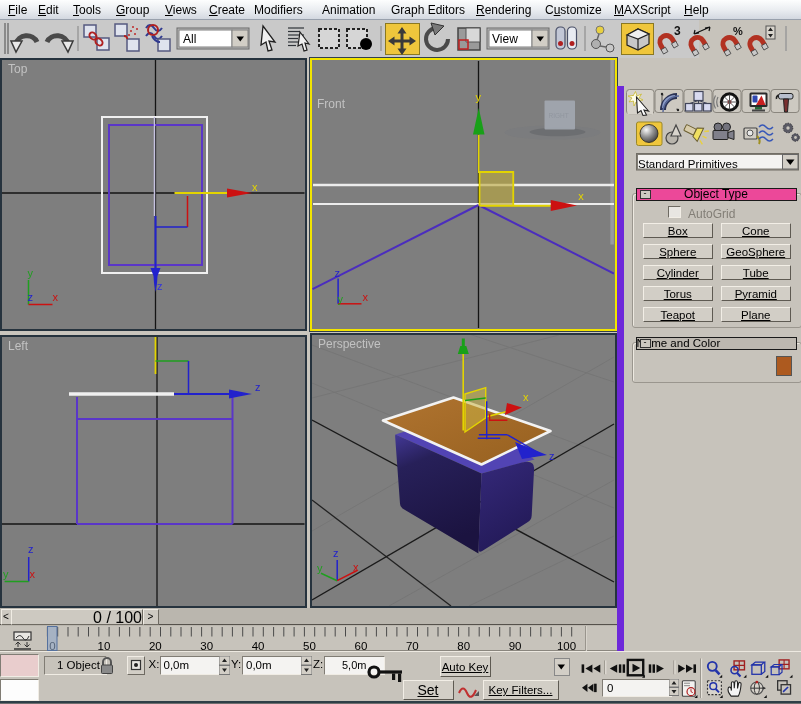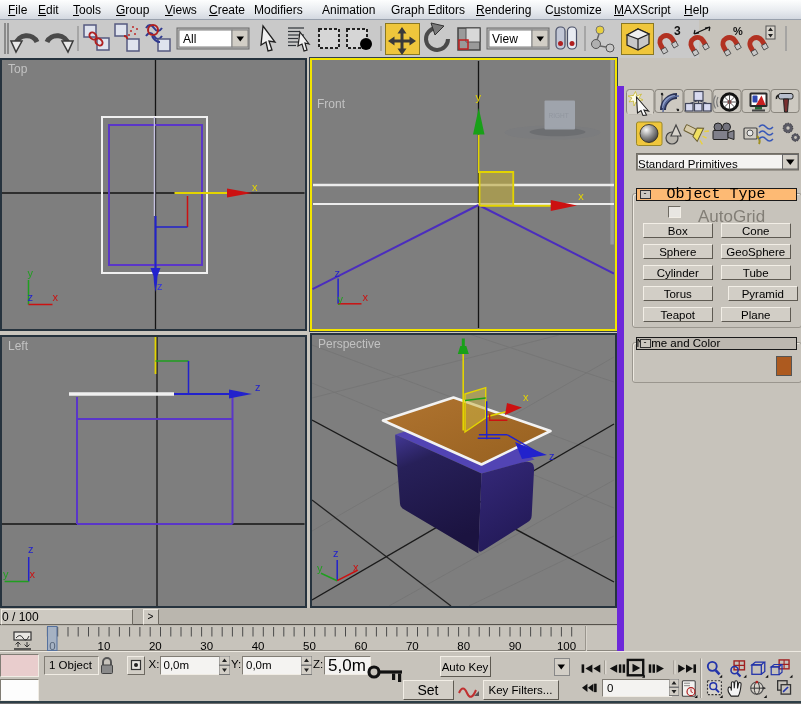--- a/index.html
+++ b/index.html
@@ -12,21 +12,21 @@
 #toolbar{left:0;top:20px;width:699px;height:38px;background:#C9C9C9;}
 #vpzone{left:0;top:58px;width:618px;height:550px;background:#C9C5BD;}
 .vp{position:absolute;background:#7E7E7E;border:2px solid #26333E;}
 .vplabel{position:absolute;left:6px;top:2px;font-size:12px;color:#C2C2C2;}
 #panel{left:617px;top:58px;width:184px;height:593px;background:#C7C3BB;border-left:7px solid #6d28d9;margin-top:28px;}
 #timeslider{left:0;top:608px;width:617px;height:17.5px;background:#BAB6AE;}
 #trackbar{left:0;top:625.5px;width:617px;height:25px;background:#C7C3BB;}
 #statusbar{left:0;top:650.5px;width:801px;height:53.5px;background:#C7C3BB;border-top:1px solid #EDE9E1;}
 .sunk{border-top:1px solid #807C74;border-left:1px solid #807C74;border-bottom:1px solid #F0ECE4;border-right:1px solid #F0ECE4;}
 .raise{border-top:1px solid #F0ECE4;border-left:1px solid #F0ECE4;border-bottom:1px solid #6E6A62;border-right:1px solid #6E6A62;}
-.btn{position:absolute;background:#D2CEC6;border-top:1px solid #F2EEE6;border-left:1px solid #F2EEE6;border-bottom:1px solid #5E5A52;border-right:1px solid #5E5A52;font-size:11.5px;color:#000;text-align:center;}
+.btn{position:absolute;background:#D2CEC6;border-top:1px solid #F2EEE6;border-left:1px solid #F2EEE6;border-bottom:1px solid #5E5A52;border-right:1px solid #5E5A52;font-size:11.5px;color:#000;text-align:center;text-decoration:underline;}
 </style>
 </head>
 <body>
 <div id="root">
 <div id="menubar" class="abs">
 <span class="mi" style="left:8px"><u>F</u>ile</span>
 <span class="mi" style="left:38px"><u>E</u>dit</span>
 <span class="mi" style="left:73px"><u>T</u>ools</span>
 <span class="mi" style="left:116px"><u>G</u>roup</span>
 <span class="mi" style="left:165px"><u>V</u>iews</span>
@@ -390,44 +390,44 @@
         <circle cx="788.5" cy="109.5" r="1.4" fill="#C8C4BC"></circle>
 
 <rect x="629.5" y="125.5" width="162" height="16.5" fill="#9A968E" stroke="#716D65" stroke-width="1"></rect>
 <rect x="630.5" y="126.5" width="145" height="14.5" fill="#F4F3F1" stroke="#807C74" stroke-width="1"></rect>
 <rect x="775.5" y="126.5" width="15.5" height="14.5" fill="#D2CEC6" stroke="#666" stroke-width="1"></rect>
 <path d="M 779 131.5 l 8.5 0 l -4.25 5.5 z" fill="#000"></path>
 </svg>
 <div class="abs" style="left:14px;top:72px;width:165px;font-size:11.5px;color:#000;">Standard Primitives</div>
 
 <div class="abs" style="left:8px;top:107px;width:168px;height:133px;border:1px solid #9a968e;border-radius:3px;box-shadow:1px 1px 0 #EDE9E1 inset;"></div>
-<div class="abs" style="left:11.5px;top:101.5px;width:159px;height:11px;background:#fdba74;border:1px solid #1a1a1a;font-size:15px;text-align:center;line-height:11px;color:#000;font-family:Liberation Mono, monospace;">Object Type</div>
+<div class="abs" style="left:11.5px;top:101.5px;width:159px;height:11px;background:#ec4899;border:1px solid #1a1a1a;font-size:12px;text-align:center;line-height:11px;color:#000;">Object Type</div>
 <div class="abs" style="left:15.5px;top:103.5px;width:9px;height:7px;background:#CDC9C1;border:1px solid #333;font-size:9px;line-height:5px;text-align:center;">-</div>
 <div class="abs" style="left:44px;top:120px;width:11px;height:10px;background:#E8E6E2;border-top:1.5px solid #6E6A62;border-left:1.5px solid #6E6A62;border-bottom:1px solid #F2EEE6;border-right:1px solid #F2EEE6;"></div>
-<div class="abs" style="left:74px;top:121px;font-size:17px;color:#827E76;">AutoGrid</div>
+<div class="abs" style="left:64px;top:121px;font-size:12px;color:#827E76;">AutoGrid</div>
 <div class="btn" style="left:18.5px;top:136.5px;width:68.5px;height:13.5px;line-height:14px;">Box</div>
 <div class="btn" style="left:97px;top:136.5px;width:67.5px;height:13.5px;line-height:14px;">Cone</div>
 <div class="btn" style="left:18.5px;top:157.5px;width:68.5px;height:13.5px;line-height:14px;text-align:center;">Sphere</div>
 <div class="btn" style="left:97px;top:157.5px;width:67.5px;height:13.5px;line-height:14px;">GeoSphere</div>
 <div class="btn" style="left:18.5px;top:178.5px;width:68.5px;height:13.5px;line-height:14px;">Cylinder</div>
 <div class="btn" style="left:97px;top:178.5px;width:67.5px;height:13.5px;line-height:14px;">Tube</div>
 <div class="btn" style="left:18.5px;top:199.5px;width:68.5px;height:13.5px;line-height:14px;">Torus</div>
-<div class="btn" style="left:104px;top:199.5px;width:67.5px;height:13.5px;line-height:14px;text-align:center;">Pyramid</div>
+<div class="btn" style="left:97px;top:199.5px;width:67.5px;height:13.5px;line-height:14px;text-align:center;">Pyramid</div>
 <div class="btn" style="left:18.5px;top:220.5px;width:68.5px;height:13.5px;line-height:14px;">Teapot</div>
 <div class="btn" style="left:97px;top:220.5px;width:67.5px;height:13.5px;line-height:14px;">Plane</div>
 
 <div class="abs" style="left:8px;top:256px;width:168px;height:39px;border:1px solid #9a968e;border-radius:3px;box-shadow:1px 1px 0 #EDE9E1 inset;"></div>
 <div class="abs" style="left:11.5px;top:250.5px;width:159px;height:11px;background:#BDB8B0;border:1px solid #1a1a1a;font-size:11.5px;line-height:11px;color:#000;">Name and Color</div>
 <div class="abs" style="left:15.5px;top:252.5px;width:9px;height:7px;background:#CDC9C1;border:1px solid #333;font-size:9px;line-height:5px;text-align:center;">-</div>
 <div class="abs" style="left:151.5px;top:270px;width:14px;height:17.5px;background:#AD5A1F;border:1px solid #555;"></div>
 </div>
 <div id="timeslider" class="abs">
       <div class="abs" style="left:0;top:15.5px;width:617px;height:1.5px;background:#55514B;"></div>
 <div class="abs raise" style="left:0.5px;top:0.5px;width:9px;height:14.5px;background:#CDC9C1;font-size:10px;text-align:center;line-height:14px;">&lt;</div>
-<div class="abs raise" style="left:1px;top:0.5px;width:130px;height:14.5px;background:#CDC9C1;font-size:12px;text-align:left;line-height:15px;">0 / 100</div>
+<div class="abs raise" style="left:11px;top:0.5px;width:130px;height:14.5px;background:#CDC9C1;font-size:16px;text-align:right;line-height:15px;">0 / 100</div>
 <div class="abs raise" style="left:142.5px;top:0.5px;width:14px;height:14.5px;background:#CDC9C1;font-size:10px;text-align:center;line-height:14px;">&gt;</div>
 </div>
 <div id="trackbar" class="abs">
 <svg width="617" height="25" viewBox="0 0 617 25">
 <rect x="0" y="0" width="617" height="25" fill="#C7C3BB"></rect>
 <rect x="0" y="24" width="617" height="1" fill="#8a867e"></rect>
         <rect x="585" y="0" width="1" height="25" fill="#99958d"></rect>
         <rect x="586" y="0" width="1" height="25" fill="#D8D4CC"></rect>
 
 <rect x="14" y="6" width="17" height="8" fill="#E8E6E2" stroke="#333" stroke-width="1.2"></rect>
@@ -502,21 +502,21 @@
           <text x="566.5" y="24">100</text>
         </g>
 <rect x="47.5" y="0.5" width="9.5" height="24" fill="#8FA6C8" fill-opacity="0.6" stroke="#55719E" stroke-width="1"></rect>
 </svg>
 </div>
 <div id="statusbar" class="abs">
 
 <div class="abs sunk" style="left:0px;top:2px;width:37px;height:21.5px;background:#E9CDCD;"></div>
 <div class="abs sunk" style="left:0px;top:27px;width:37px;height:20.5px;background:#FDFDFD;"></div>
 
-<div class="abs sunk" style="left:44px;top:4.5px;width:49px;height:17px;background:#C7C3BB;font-size:11.5px;line-height:17px;padding-left:4px;">1 Object</div>
+<div class="abs sunk" style="left:44px;top:4.5px;width:49px;height:17px;background:#C7C3BB;font-size:11.5px;line-height:17px;padding-left:12px;">1 Object</div>
 
 <svg class="abs" style="left:99px;top:5px" width="16" height="19" viewBox="0 0 16 19">
 <path d="M 4 8 v -3 a 4 4 0 0 1 8 0 v 3" fill="none" stroke="#555" stroke-width="2"></path>
 <rect x="2.5" y="8" width="11" height="8.5" rx="1" fill="#8a8a8a" stroke="#444" stroke-width="1"></rect>
 </svg>
 
 <div class="abs raise" style="left:126.5px;top:4.5px;width:16px;height:17px;background:#D2CEC6;">
 <svg width="16" height="17" viewBox="0 0 16 17">
           <rect x="3.5" y="3.5" width="9" height="9" fill="#E8E6E2" stroke="#333" stroke-width="1.2"></rect>
           <circle cx="8" cy="8" r="2" fill="#222"></circle>
@@ -530,21 +530,21 @@
         <path d="M 3 6 l 5 0 l -2.5 -3.5 z M 3 12.5 l 5 0 l -2.5 3.5 z" fill="#222"></path>
       </svg>
 <span class="abs" style="left:231px;top:6.5px;font-size:11.5px;">Y:</span>
 <div class="abs sunk" style="left:242px;top:4.5px;width:56px;height:17px;background:#F4F3F1;font-size:11.5px;line-height:17px;padding-left:3px;">0,0m</div>
 <svg class="abs" style="left:301px;top:4.5px" width="11" height="19" viewBox="0 0 11 19">
         <rect x="0" y="0" width="11" height="9" fill="#D2CEC6" stroke="#777" stroke-width="1"></rect>
         <rect x="0" y="9.5" width="11" height="9" fill="#D2CEC6" stroke="#777" stroke-width="1"></rect>
         <path d="M 3 6 l 5 0 l -2.5 -3.5 z M 3 12.5 l 5 0 l -2.5 3.5 z" fill="#222"></path>
       </svg>
 <span class="abs" style="left:313px;top:6.5px;font-size:11.5px;">Z:</span>
-<div class="abs sunk" style="left:324px;top:4.5px;width:42px;height:17px;background:#F4F3F1;font-size:17px;line-height:17px;padding-left:3px;">5,0m</div>
+<div class="abs sunk" style="left:324px;top:4.5px;width:42px;height:17px;background:#F4F3F1;font-size:11px;line-height:17px;padding-left:17px;">5,0m</div>
 
 <svg class="abs" style="left:367px;top:12px" width="36" height="22" viewBox="0 0 36 22">
 <circle cx="7" cy="8" r="5" fill="none" stroke="#111" stroke-width="3.2"></circle>
 <line x1="12" y1="8" x2="35" y2="8" stroke="#111" stroke-width="3.2"></line>
 <rect x="25" y="9.5" width="3.2" height="6.5" fill="#111"></rect>
         <rect x="31" y="9.5" width="3.2" height="8.5" fill="#111"></rect>
 </svg>
 
 
 <div class="abs btn" style="left:402.5px;top:4.5px;width:49px;height:19px;line-height:20px;font-size:11.5px;margin-left:37px;">Auto Key</div>

